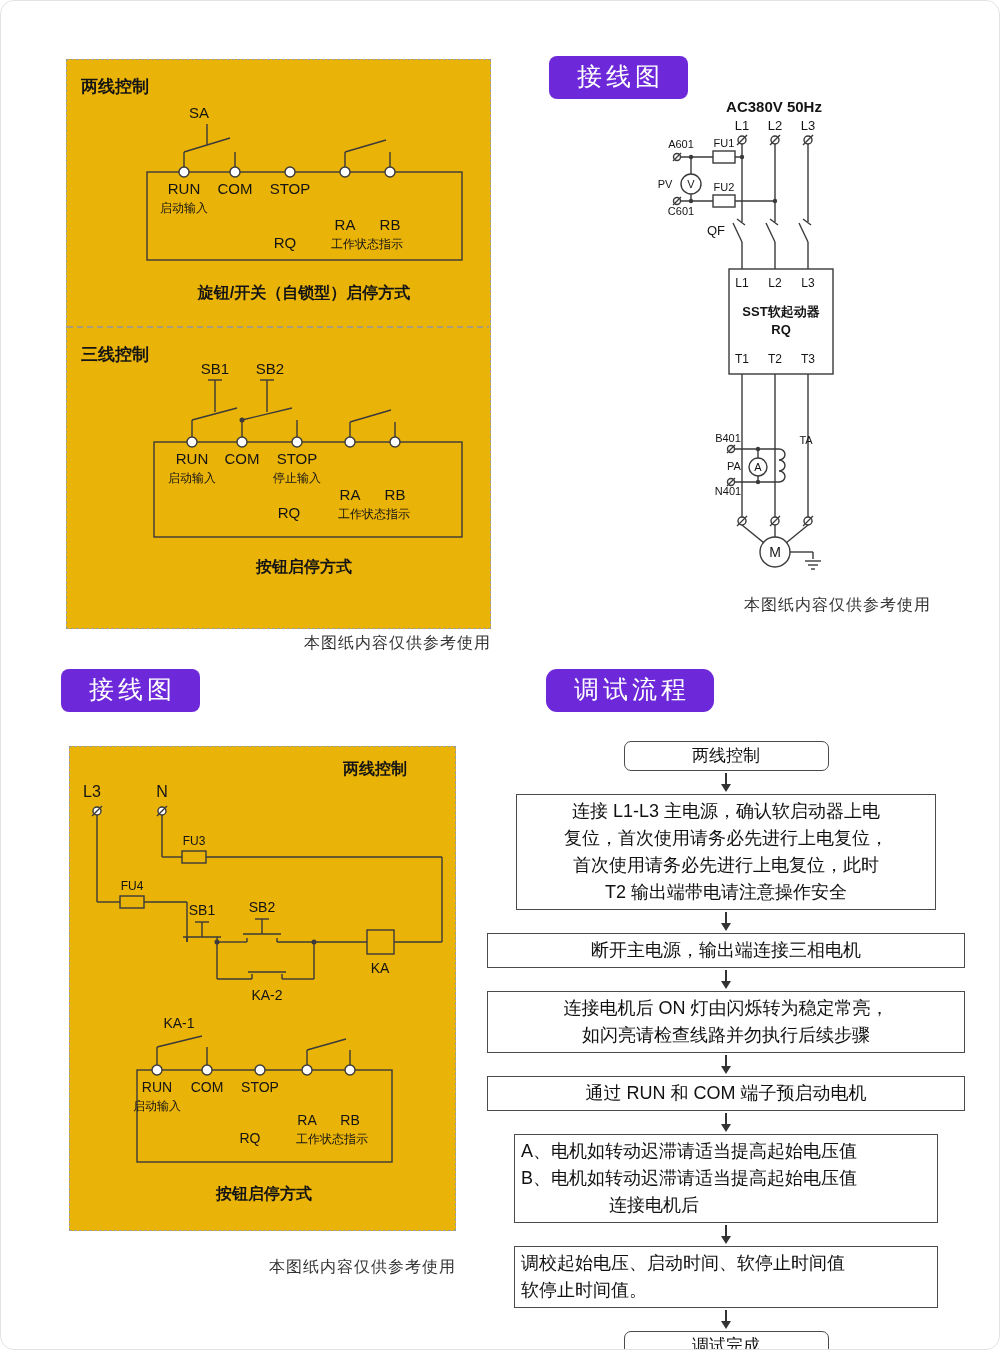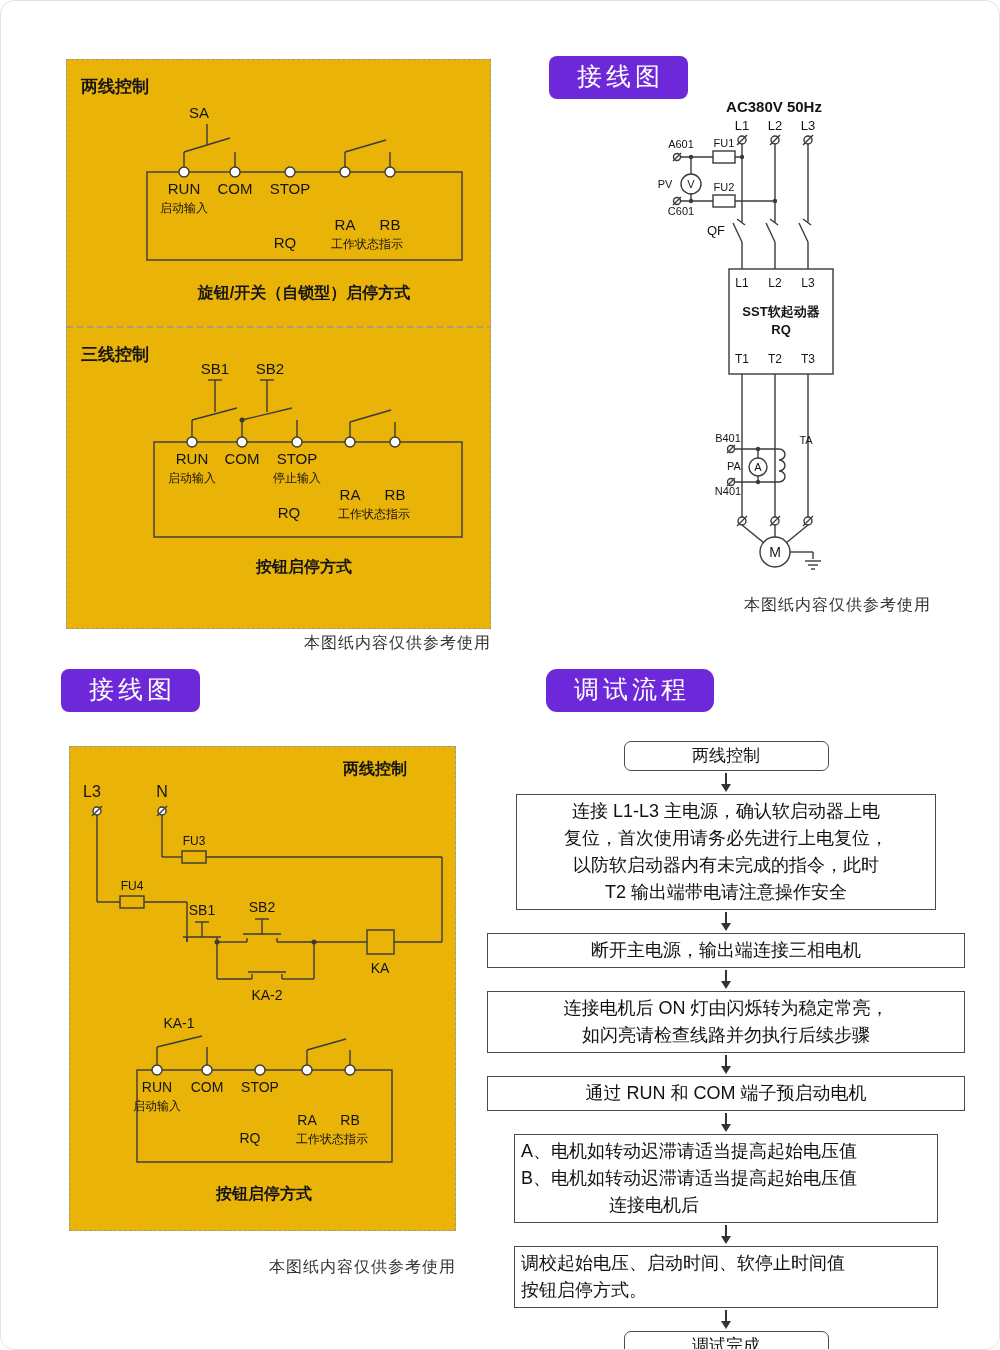--- a/index.html
+++ b/index.html
@@ -366,21 +366,21 @@
     <div class="fc-terminal">两线控制</div>
 
     <div class="fc-arrow">
         <div class="stem"></div>
         <div class="head"></div>
       </div>
 
     <div class="fc-box w-a">
       <div class="fc-line">连接 L1-L3 主电源，确认软启动器上电</div>
       <div class="fc-line">复位，首次使用请务必先进行上电复位，</div>
-      <div class="fc-line">以防软启动器内有未完成的指令，此时</div>
+      <div class="fc-line">首次使用请务必先进行上电复位，此时</div>
       <div class="fc-line">T2 输出端带电请注意操作安全</div>
     </div>
 
     <div class="fc-arrow">
         <div class="stem"></div>
         <div class="head"></div>
       </div>
 
     <div class="fc-box w-b">
       <div class="fc-line">断开主电源，输出端连接三相电机</div>
@@ -416,21 +416,21 @@
       <div class="fc-line indent">连接电机后</div>
     </div>
 
     <div class="fc-arrow">
         <div class="stem"></div>
         <div class="head"></div>
       </div>
 
     <div class="fc-box w-c left">
       <div class="fc-line">调校起始电压、启动时间、软停止时间值</div>
-      <div class="fc-line">按钮启停方式。</div>
+      <div class="fc-line">软停止时间值。</div>
     </div>
 
     <div class="fc-arrow">
         <div class="stem"></div>
         <div class="head"></div>
       </div>
 
     <div class="fc-terminal">调试完成</div>
   </div>
 

